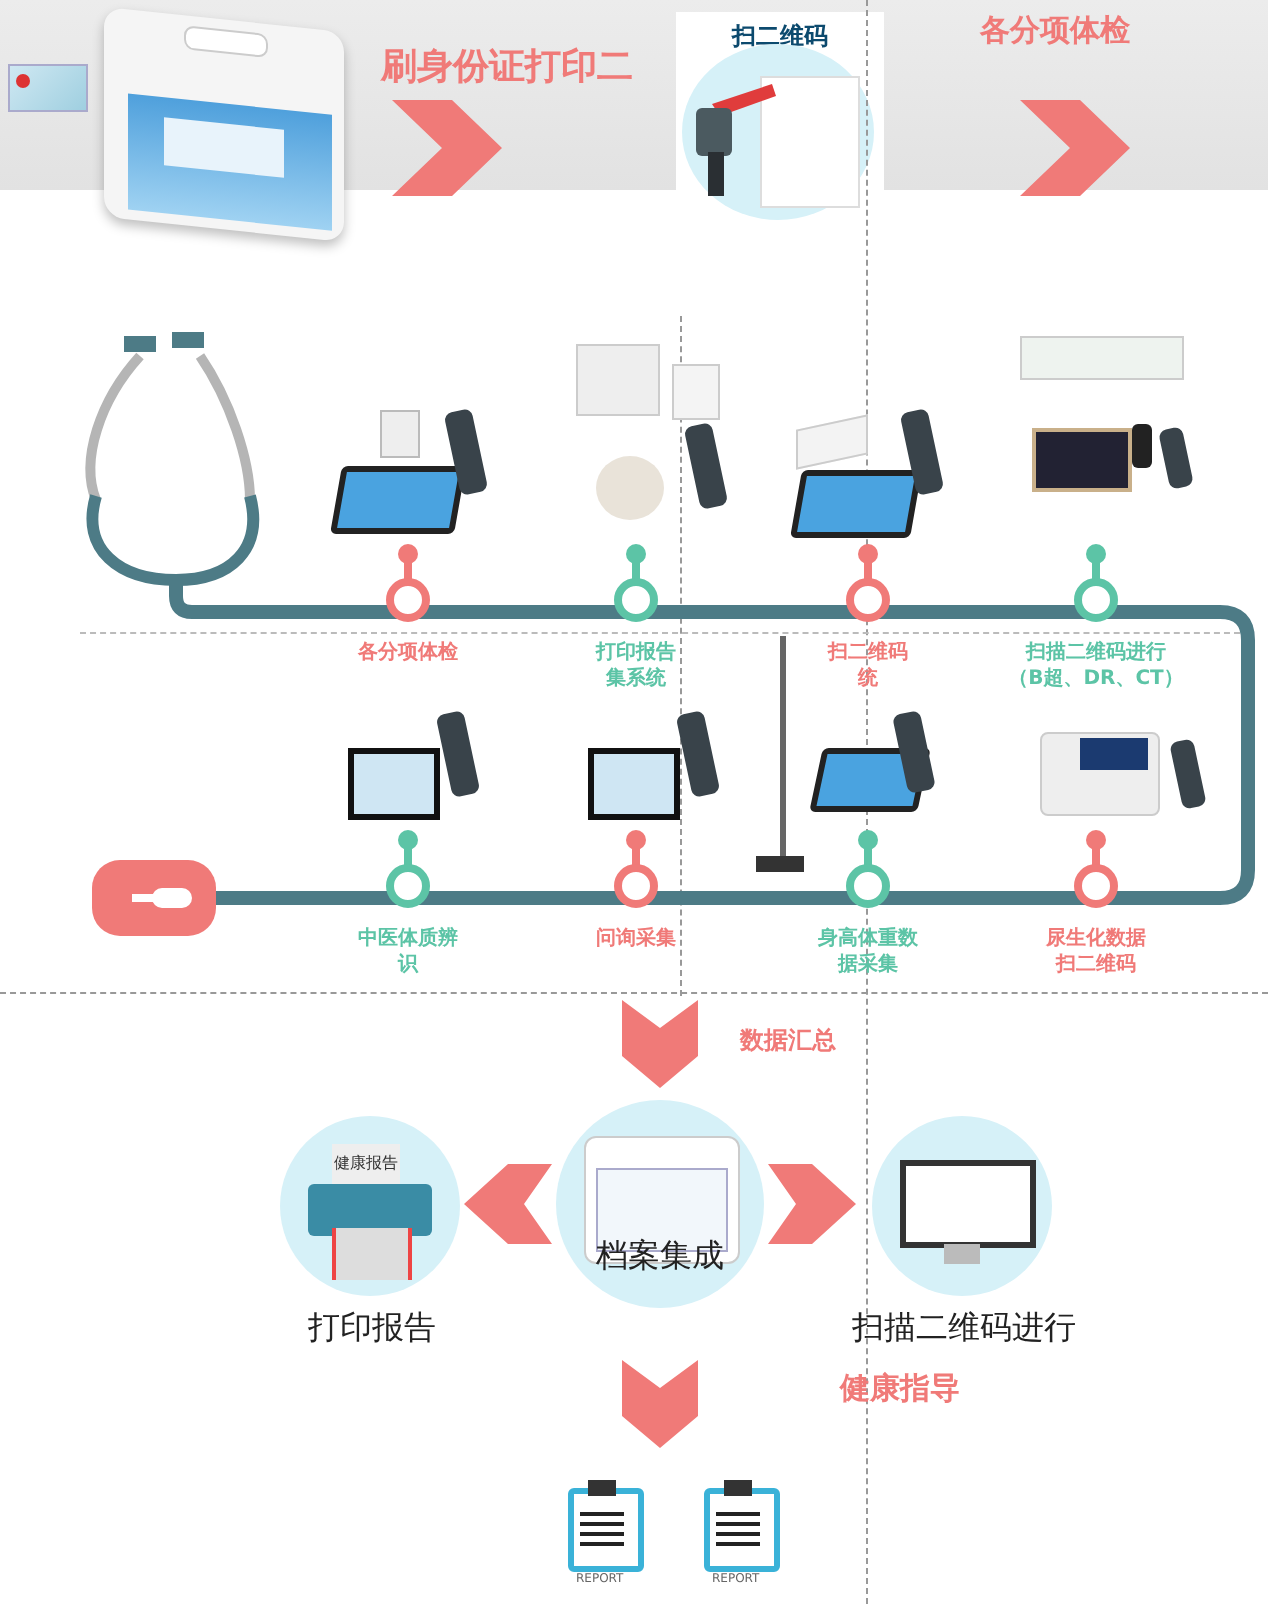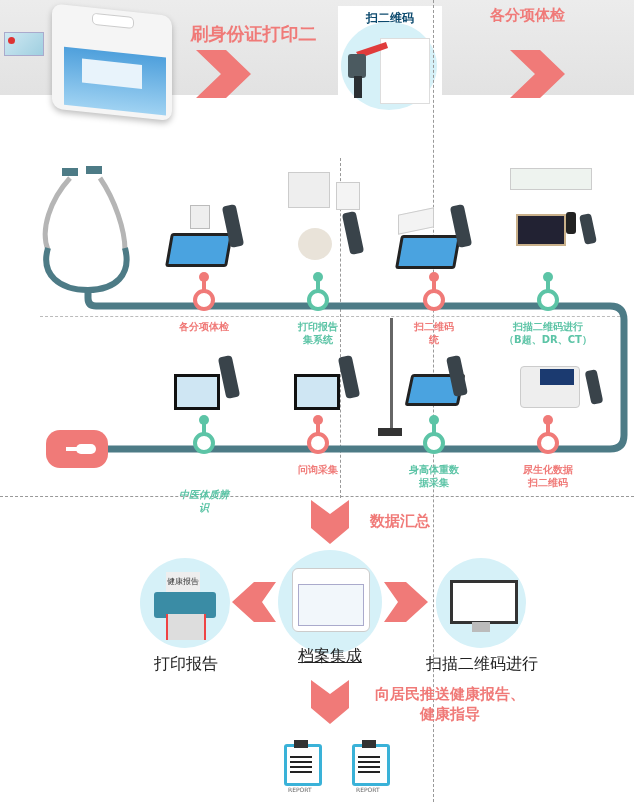--- a/index.html
+++ b/index.html
@@ -149,21 +149,21 @@
     </div>
     <div class="abs label" style="left: 498px; top: 320px; width: 100px; color: rgb(92, 196, 166);">
       <div>扫描二维码进行</div>
       <div>（B超、DR、CT）</div>
     </div>
     <div class="abs" style="left: 192px; top: 415px; width: 24px; height: 48px;">
       <div style="position:absolute;left:7px;top:0;width:10px;height:10px;border-radius:50%;background:#5cc4a6"></div>
       <div style="position:absolute;left:10px;top:6px;width:4px;height:14px;background:#5cc4a6"></div>
       <div style="position:absolute;left:1px;top:17px;width:14px;height:14px;border-radius:50%;border:4px solid #5cc4a6;background:#fff"></div>
     </div>
-    <div class="abs label" style="left: 154px; top: 488px; width: 100px; color: rgb(92, 196, 166); font-style: italic;">
+    <div class="abs label" style="left: 154px; top: 463px; width: 100px; color: rgb(92, 196, 166);">
       <div>中医体质辨</div>
       <div>识</div>
     </div>
     <div class="abs" style="left: 306px; top: 415px; width: 24px; height: 48px;">
       <div style="position:absolute;left:7px;top:0;width:10px;height:10px;border-radius:50%;background:#f07a78"></div>
       <div style="position:absolute;left:10px;top:6px;width:4px;height:14px;background:#f07a78"></div>
       <div style="position:absolute;left:1px;top:17px;width:14px;height:14px;border-radius:50%;border:4px solid #f07a78;background:#fff"></div>
     </div>
     <div class="abs label" style="left: 268px; top: 463px; width: 100px; color: rgb(240, 122, 120);">
       <div>问询采集</div>
@@ -190,21 +190,21 @@
   </div>
 
 <div class="abs" style="left:46px;top:430px;width:62px;height:38px;background:#f07a78;border-radius:14px;">
   <div style="position:absolute;left:30px;top:14px;width:20px;height:10px;border-radius:5px;background:#fff;"></div>
   <div style="position:absolute;left:20px;top:17px;width:12px;height:4px;background:#fff;"></div>
 </div>
 
 <svg class="abs" style="left:311px;top:500px" width="38" height="44">
     <polygon points="0,0 19,14 38,0 38,28 19,44 0,28" fill="#f07a78"></polygon>
   </svg>
-<div class="abs red" style="left:370px;top:512px;font-size:15px;">数据汇总</div>
+<div class="abs red" style="left:370px;top:512px;font-size:12px;">数据汇总</div>
 
 <div class="abs circle-bg" style="left:140px;top:558px;width:90px;height:90px;">
   <div style="position:absolute;left:26px;top:14px;width:34px;height:20px;background:#eee;"></div>
   <div style="position:absolute;left:27px;top:18px;font-size:8px;color:#333;">健康报告</div>
   <div style="position:absolute;left:14px;top:34px;width:62px;height:26px;background:#3a8ca5;border-radius:3px;"></div>
   <div style="position:absolute;left:26px;top:56px;width:36px;height:26px;background:#ddd;border-left:2px solid #e44;border-right:2px solid #e44;"></div>
 </div>
 <svg class="abs" style="left:232px;top:582px" width="44" height="40">
     <polygon points="44,0 22,0 0,20 22,40 44,40 30,20" fill="#f07a78"></polygon>
   </svg>
@@ -216,28 +216,27 @@
 <svg class="abs" style="left:384px;top:582px" width="44" height="40">
     <polygon points="0,0 22,0 44,20 22,40 0,40 14,20" fill="#f07a78"></polygon>
   </svg>
 
 <div class="abs circle-bg" style="left:436px;top:558px;width:90px;height:90px;">
   <div style="position:absolute;left:14px;top:22px;width:62px;height:38px;background:#fff;border:3px solid #333;"></div>
   <div style="position:absolute;left:36px;top:64px;width:18px;height:10px;background:#bbb;"></div>
 </div>
 
 <div class="abs big-label" style="left:136px;top:654px;width:100px;">打印报告</div>
-<div class="abs big-label" style="left:280px;top:646px;width:100px;text-decoration:underline;">档案集成</div>
+<div class="abs big-label" style="left:280px;top:618px;width:100px;">档案集成</div>
 <div class="abs big-label" style="left:426px;top:654px;width:112px;">扫描二维码进行</div>
 
 <svg class="abs" style="left:311px;top:680px" width="38" height="44">
     <polygon points="0,0 19,14 38,0 38,28 19,44 0,28" fill="#f07a78"></polygon>
   </svg>
 <div class="abs red" style="left:360px;top:684px;width:180px;font-size:15px;line-height:20px;text-align:center;">
-  <div>向居民推送健康报告、</div>
   <div>健康指导</div>
 </div>
 
 <div class="abs" style="left:282px;top:740px;width:40px;height:54px;">
   <div style="position:absolute;left:2px;top:4px;width:32px;height:36px;border:3px solid #3ab2d8;background:#fff;border-radius:3px;"></div>
   <div style="position:absolute;left:12px;top:0;width:14px;height:8px;background:#333;"></div>
   <div style="position:absolute;left:8px;top:16px;width:22px;height:2px;background:#222;box-shadow:0 5px 0 #222,0 10px 0 #222,0 15px 0 #222;"></div>
   <div style="position:absolute;left:6px;top:46px;font-size:6px;color:#666;">REPORT</div>
 </div>
 <div class="abs" style="left:350px;top:740px;width:40px;height:54px;">

